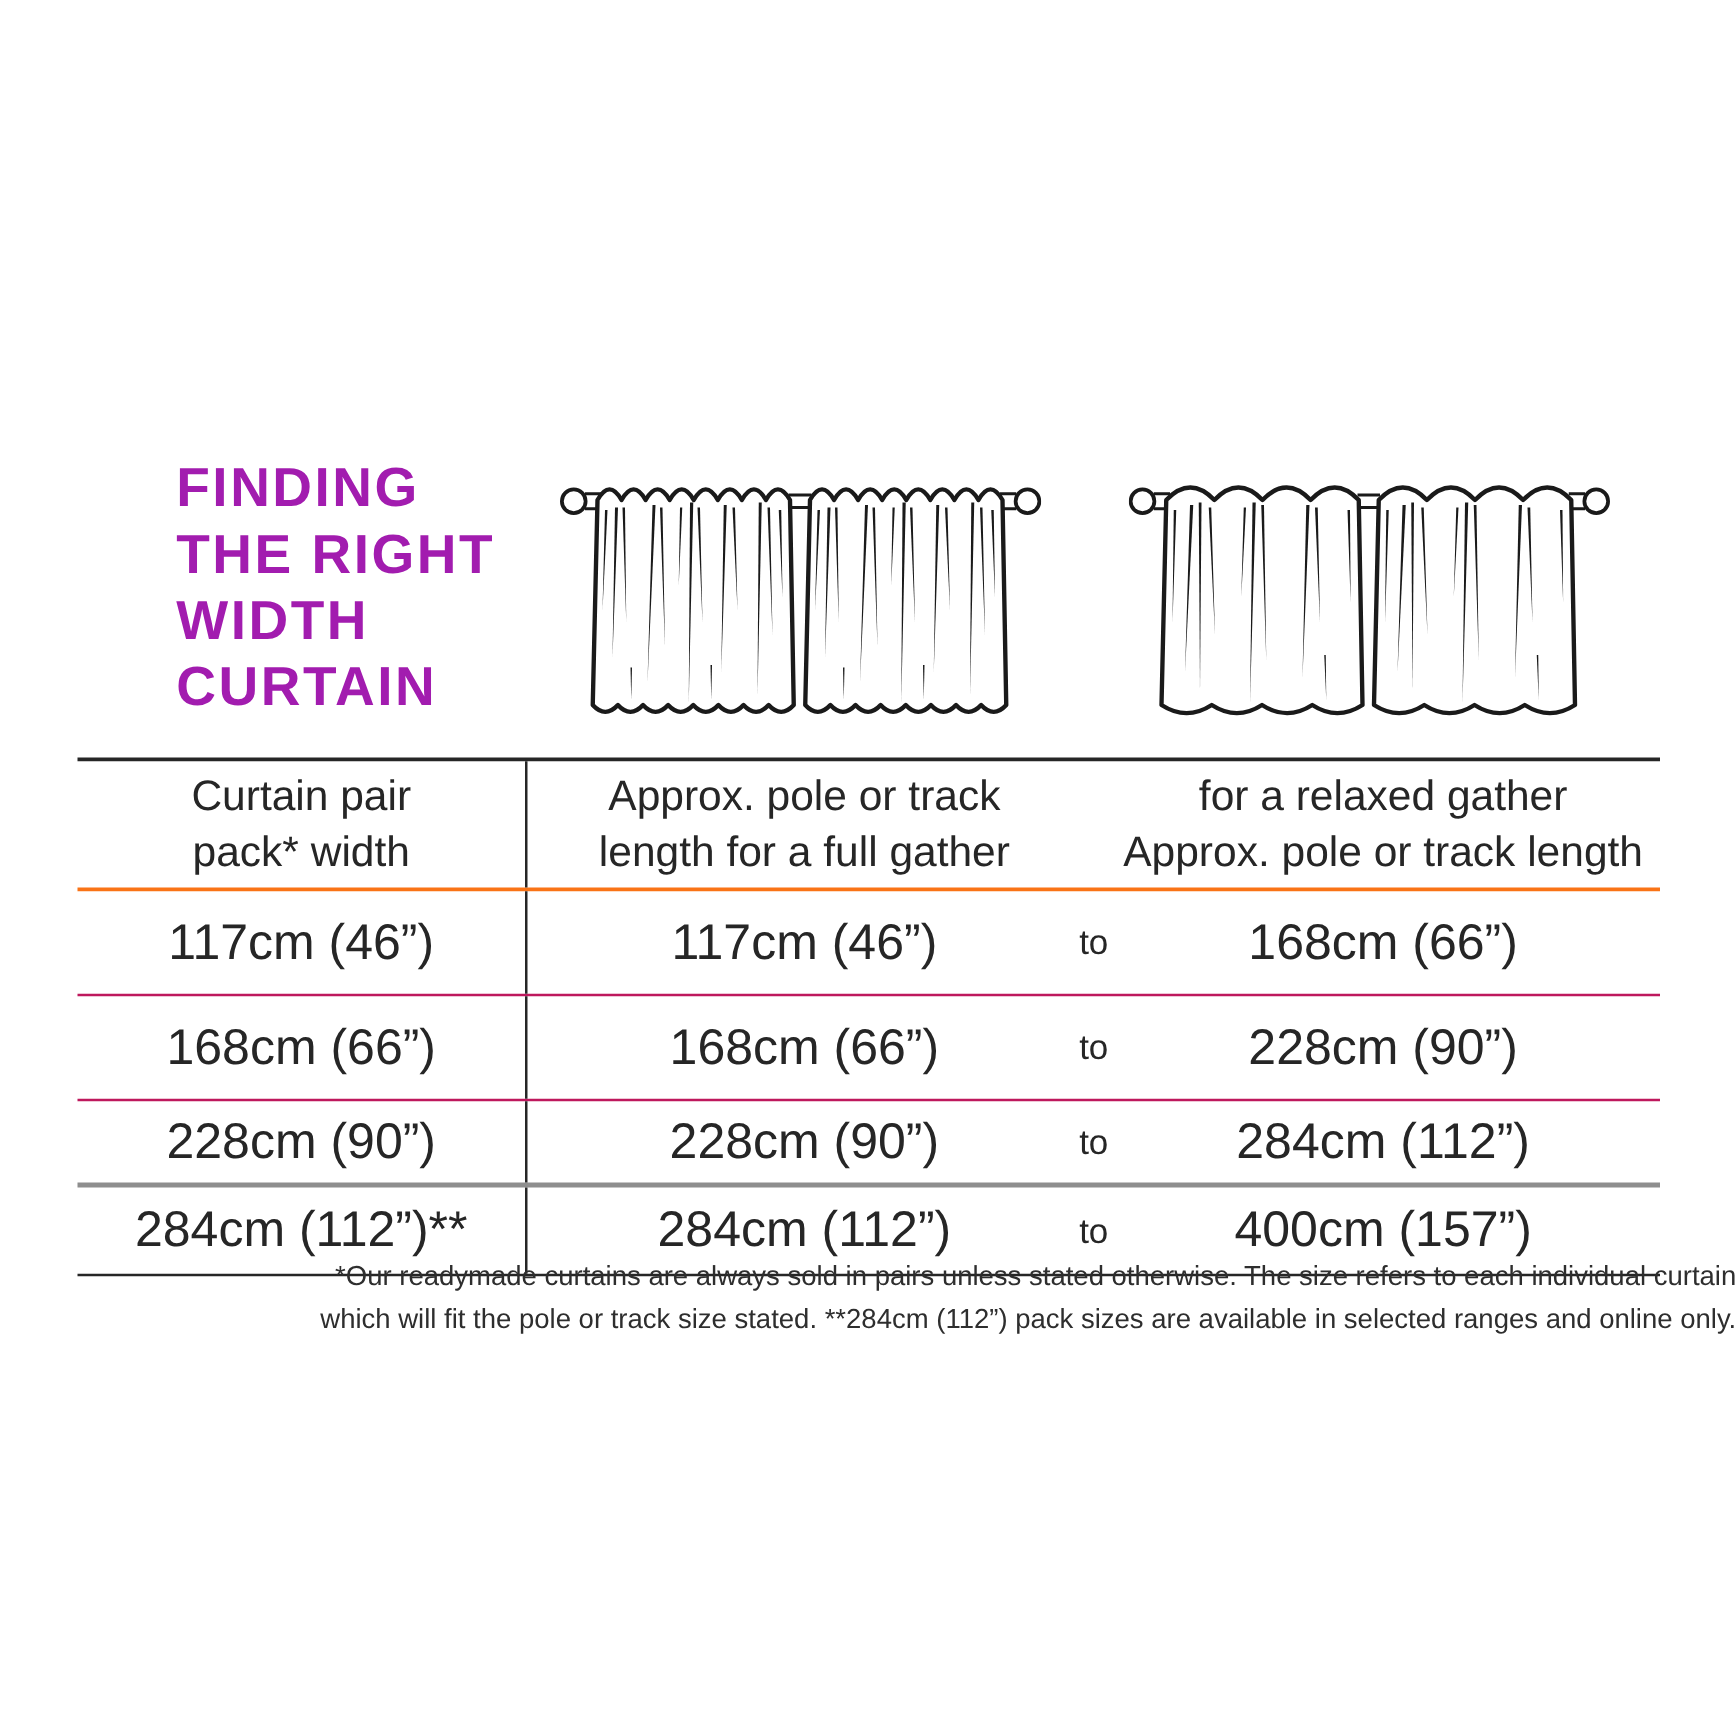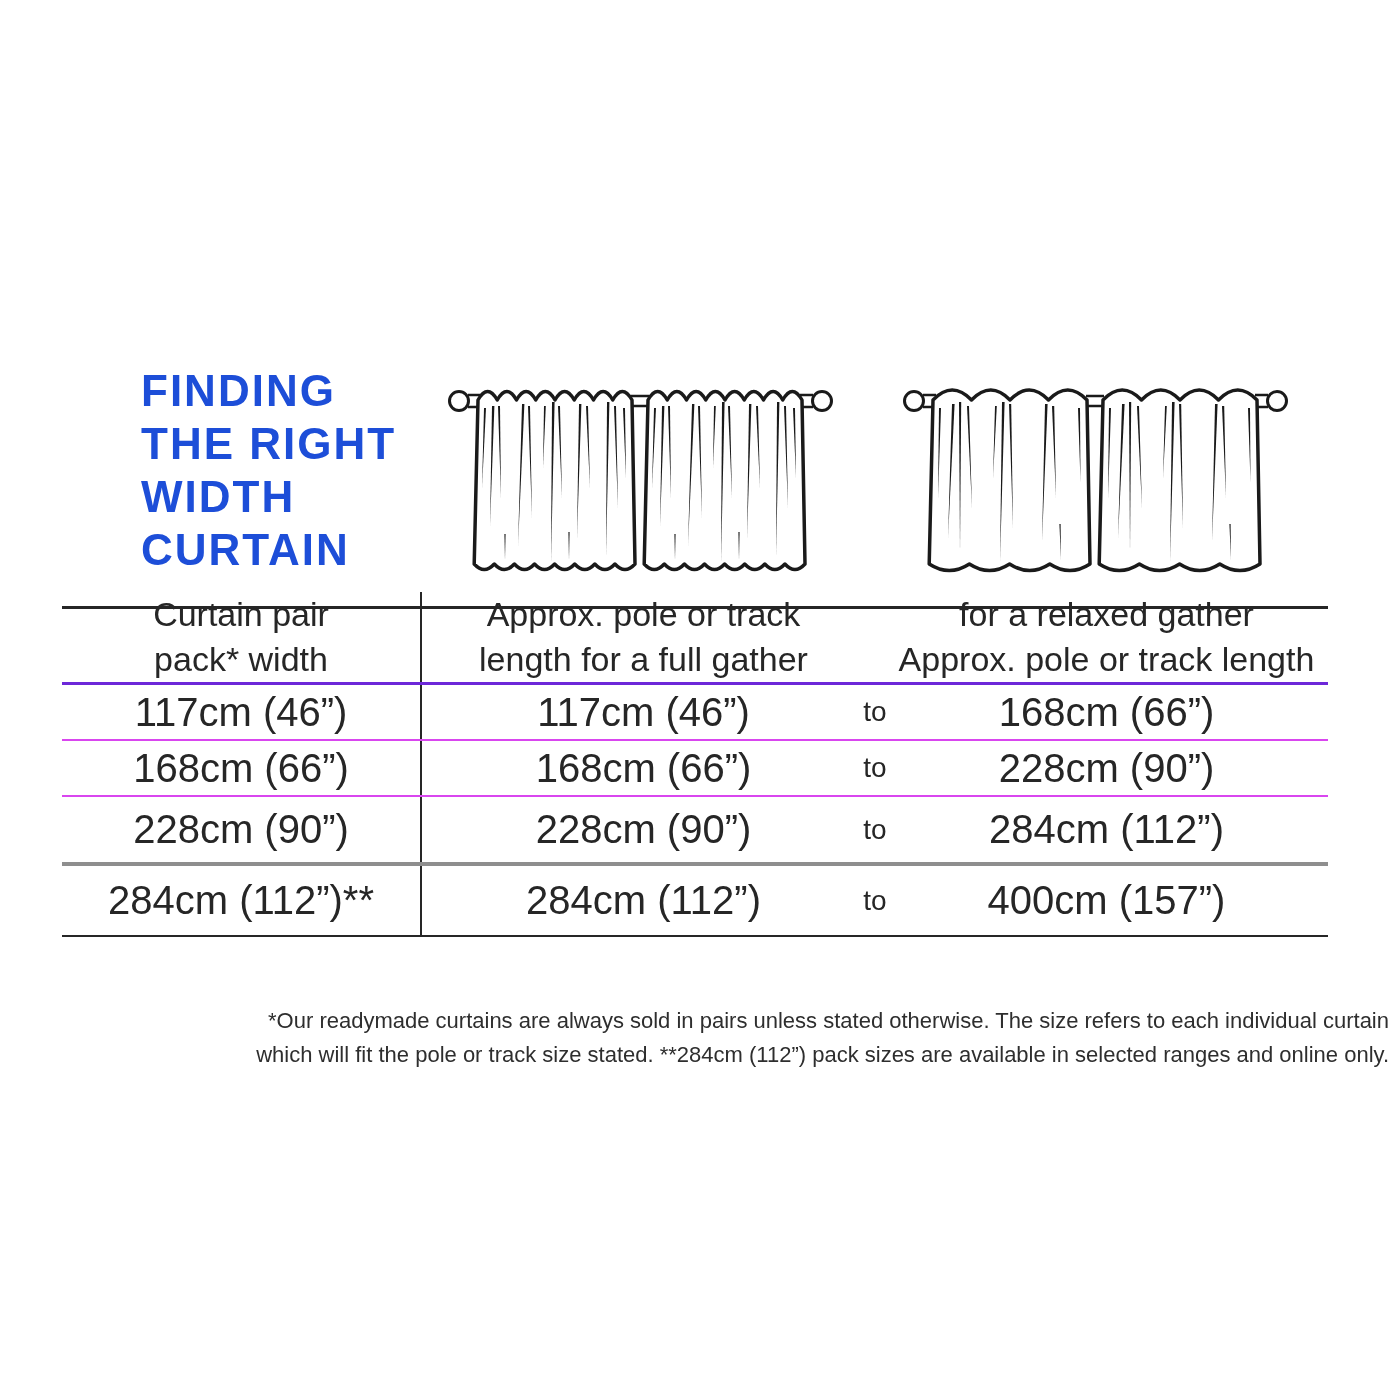--- a/index.html
+++ b/index.html
@@ -4,39 +4,39 @@
 <style>
   html,body{margin:0;padding:0;}
   body{
     width:1389px;height:1389px;background:#ffffff;position:relative;
     font-family:"Liberation Sans", sans-serif;color:#262626;overflow:hidden;
   }
   
   .title{
     position:absolute;left:141px;top:364px;
     font-size:44px;font-weight:bold;line-height:53px;letter-spacing:2px;
-    color:#1d4ed8;white-space:nowrap;
+    color:#a21caf;white-space:nowrap;
   }
   
   .curtain{position:absolute;top:376px;width:385px;height:202px;}
   #curtain-full{left:448px;}
   #curtain-relaxed{left:903px;}
   
   .tbl{
     position:absolute;left:62px;top:606px;width:1266px;
     border-top:3px solid #262626;border-bottom:2px solid #262626;
   }
   .thead{
-    display:flex;height:76px;box-sizing:border-box;
-    border-bottom:3px solid #6d28d9;
-    font-size:34px;line-height:45px;text-align:center;align-items:flex-end;
+    display:flex;height:104px;box-sizing:border-box;
+    border-bottom:3px solid #f97316;
+    font-size:34px;line-height:45px;text-align:center;
   }
   .row{
-    display:flex;height:56px;box-sizing:border-box;
-    border-bottom:2px solid #d946ef;
+    display:flex;height:84px;box-sizing:border-box;
+    border-bottom:2px solid #be185d;
     font-size:40px;
   }
   .row.r3{border-bottom:4px solid #8e8e8e;height:69px;}
   .row.r4{border-bottom:none;height:69px;}
   .c1{
     flex:0 0 358px;width:358px;border-right:2px solid #262626;
     display:flex;flex-direction:column;justify-content:center;
     text-align:center;
   }
   .c23{flex:1 1 auto;position:relative;display:flex;gap:20px;}

